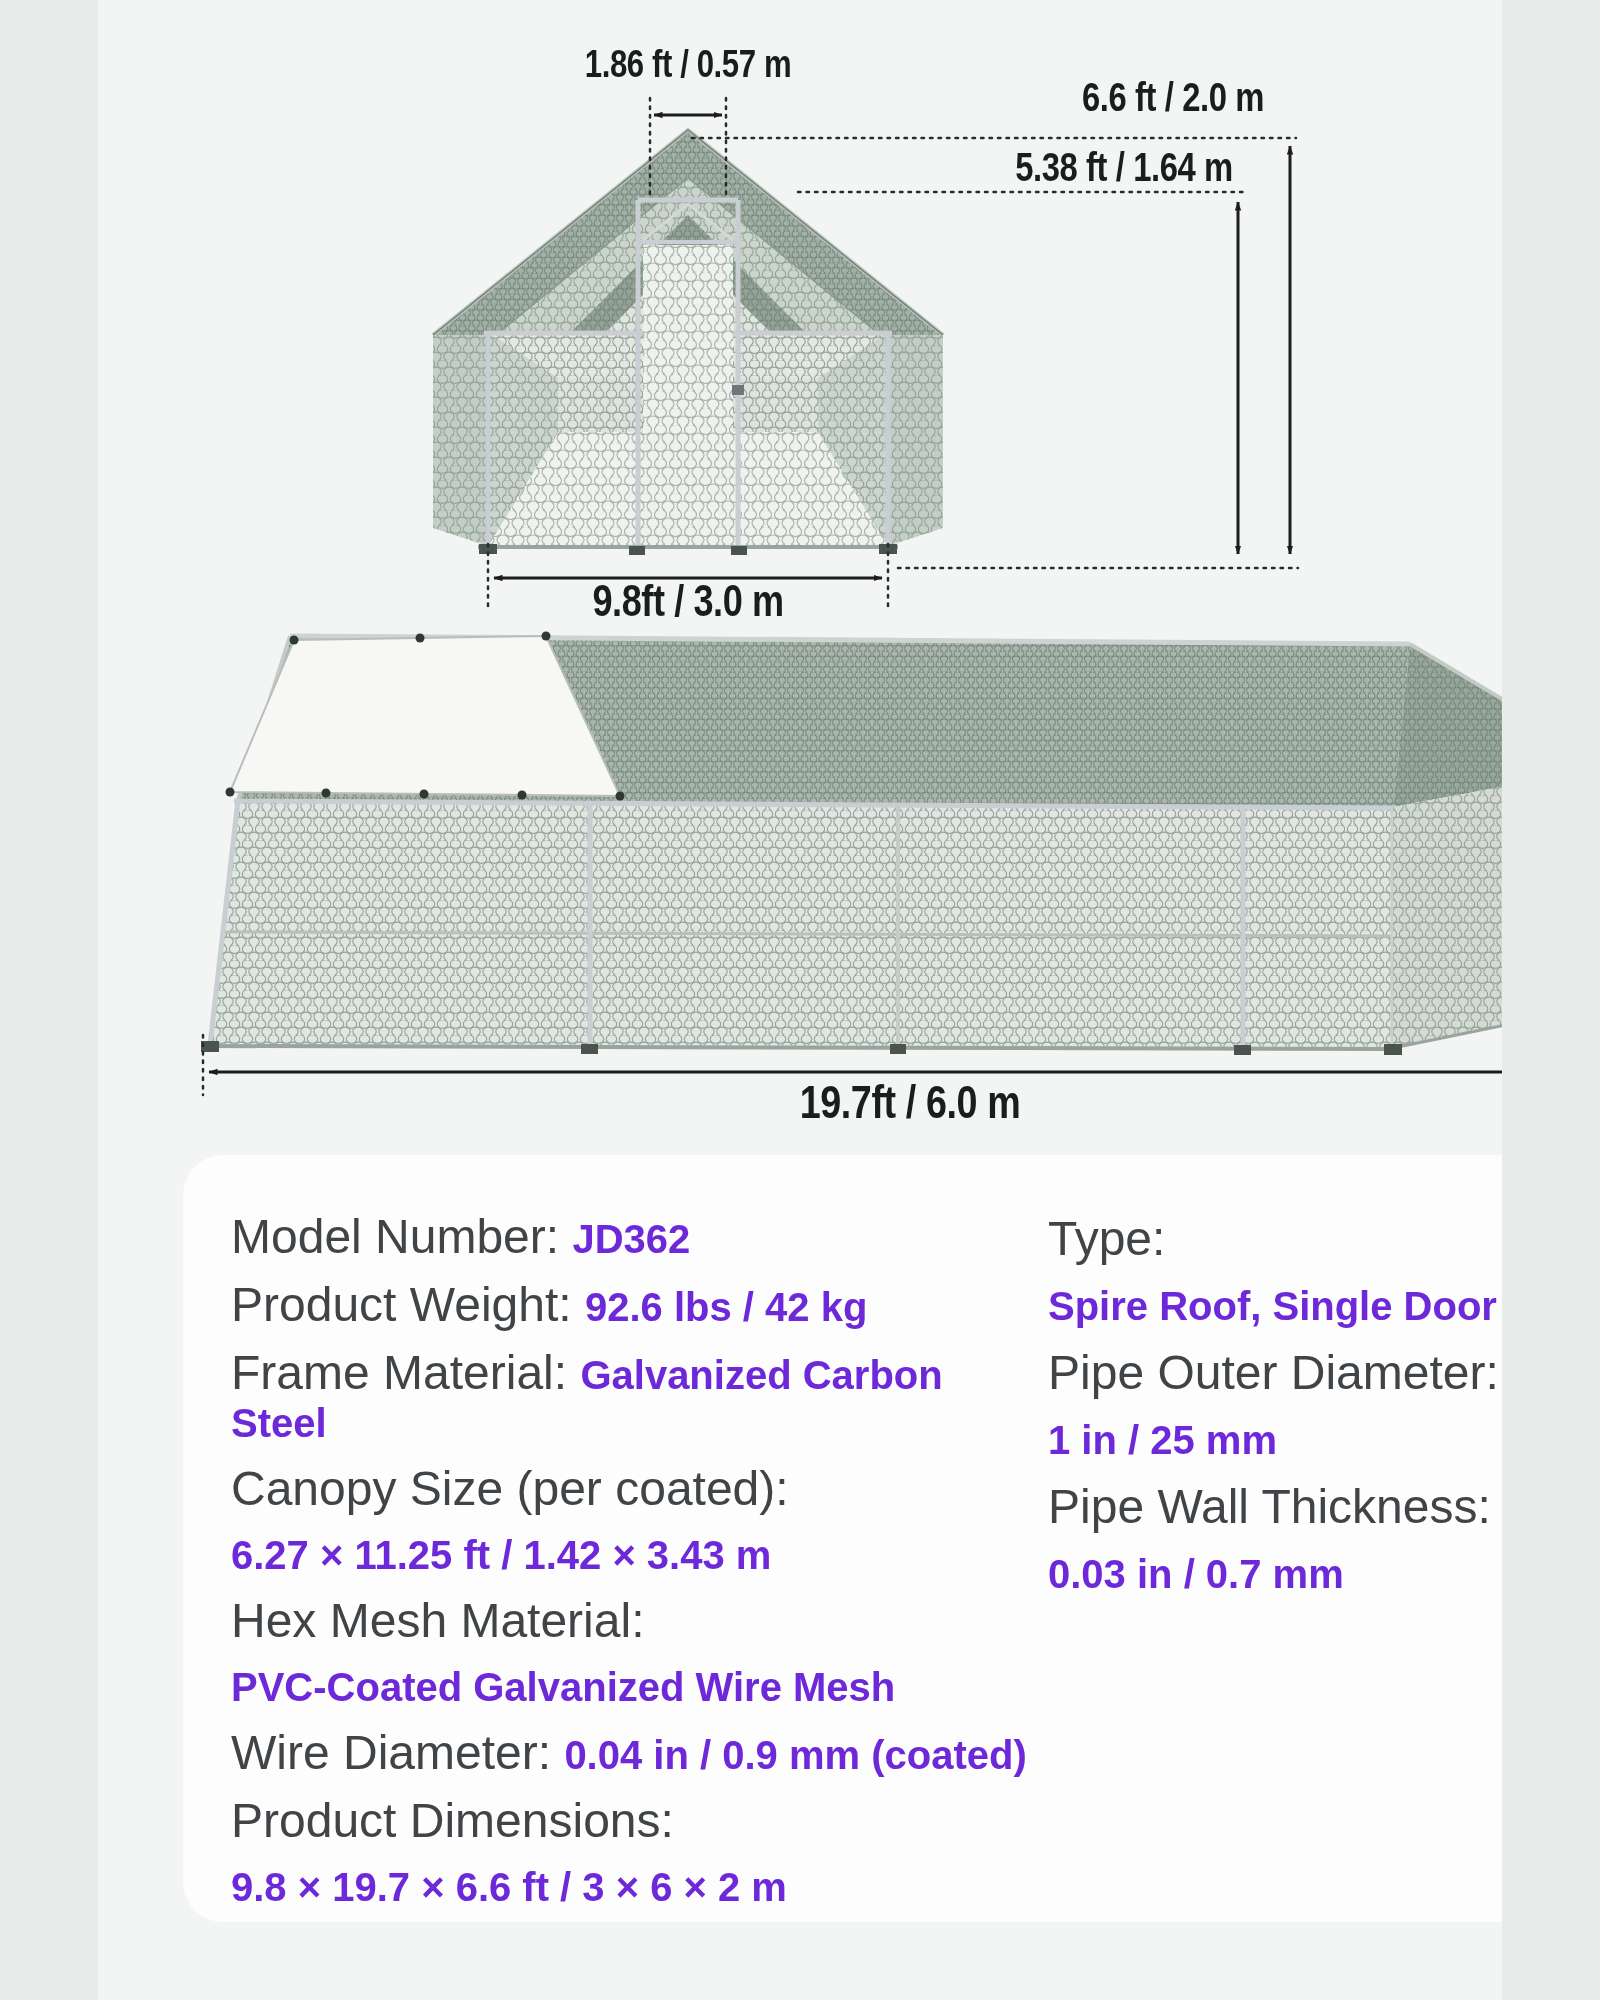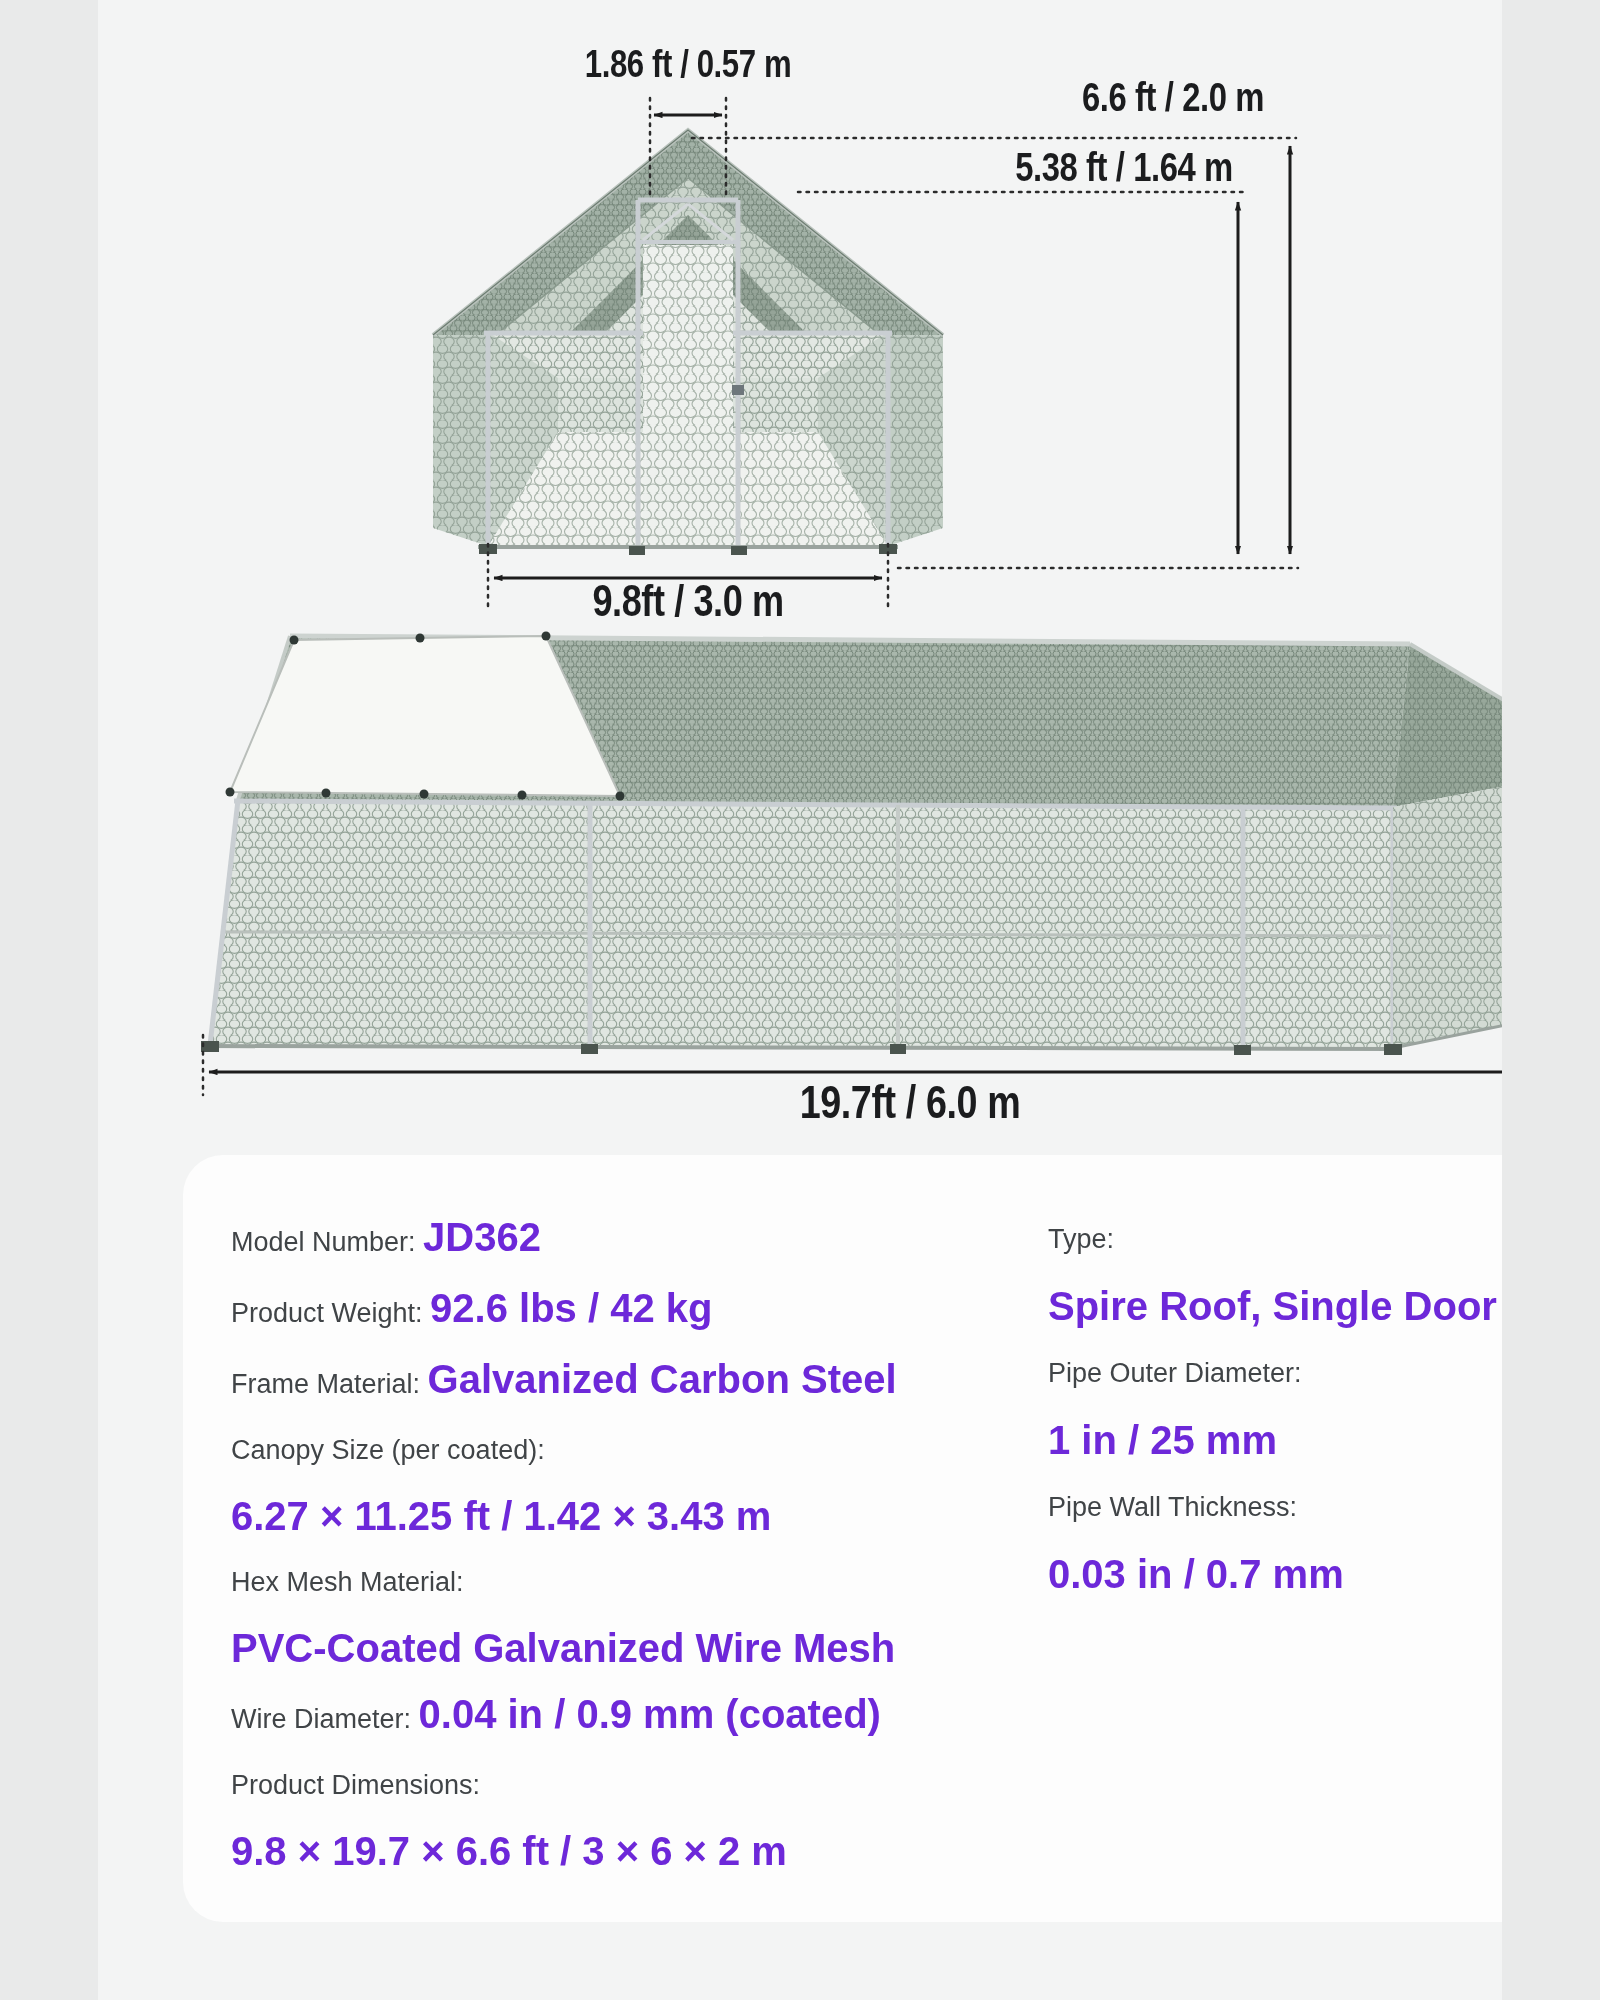--- a/index.html
+++ b/index.html
@@ -24,21 +24,21 @@
     position:absolute;left:85px;top:1155px;width:1440px;height:767px;
     background:#fdfdfd;border-radius:40px;
   }
   .col{position:absolute;top:0;}
   .col-left{left:48px;width:800px;padding-top:58px;}
   .col-right{left:865px;width:560px;padding-top:60px;}
   .row{margin-top:18px;}
   .col-right .row{margin-top:19px;}
   .row:first-child{margin-top:0;}
   .lbl{
-    font-size:27px;line-height:48px;color:#404447;display:inline;
+    font-size:48px;line-height:48px;color:#404447;display:inline;
   }
   .val{
     font-size:40px;line-height:48px;color:#6d28d9;font-weight:bold;display:inline;
   }
   .stacked .lbl{display:block;}
   .stacked .val{display:block;margin-top:19px;}
   .col-left .stacked .val{margin-top:18px;}
 </style>
 </head>
 <body>

